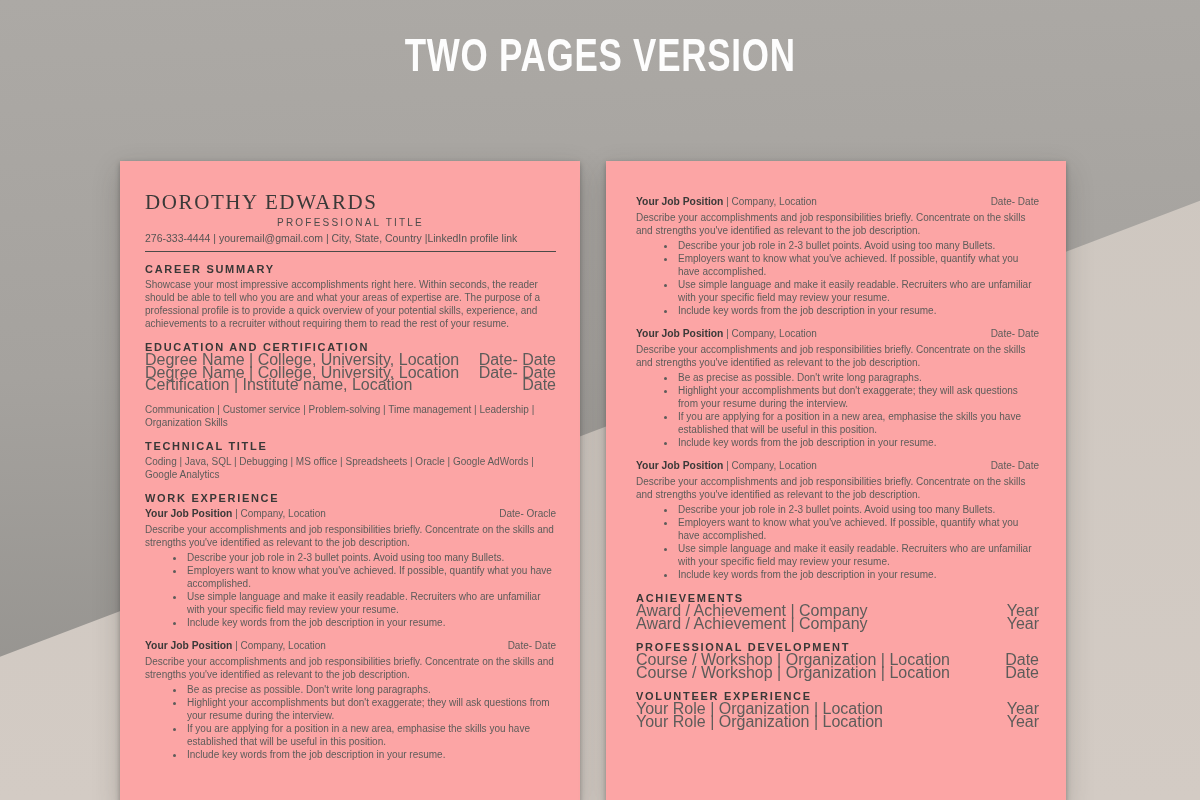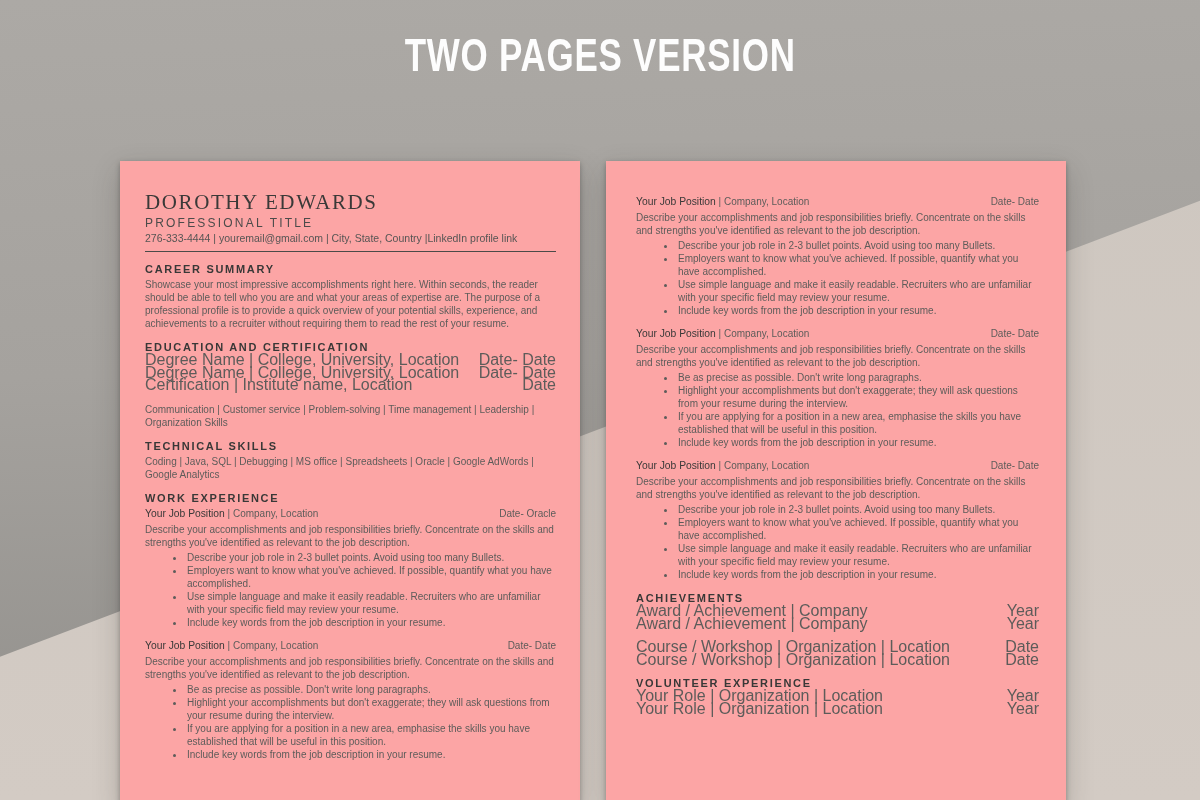--- a/index.html
+++ b/index.html
@@ -12,36 +12,36 @@
   .banner-text{display:inline-block;color:#fdfdfd;font-size:46px;font-weight:700;letter-spacing:1px;
     transform:scaleX(0.76);transform-origin:center;white-space:nowrap;}
   .pages{position:absolute;left:120px;top:121px;display:flex;gap:26px;}
   .page{width:460px;height:647px;background:#fca5a5;box-sizing:border-box;
     box-shadow:0 2px 5px rgba(45,42,38,.38),0 10px 26px rgba(45,42,38,.22);margin-top:40px;}
   .page-1{padding:30px 24px 0 25px;}
   .page-2{padding:26px 27px 0 30px;}
 
   .name{font-family:"Liberation Serif","DejaVu Serif",serif;font-size:21px;line-height:22px;
     letter-spacing:1.6px;color:#3a3938;font-weight:400;}
-  .prof-title{margin-top:4px;font-size:12px;line-height:12px;letter-spacing:2.2px;color:#4c4b4a;}
+  .prof-title{margin-top:4px;font-size:10px;line-height:12px;letter-spacing:2.2px;color:#4c4b4a;text-align:center;}
   .contact{margin-top:3px;font-size:10.5px;line-height:13px;color:#565554;}
   .rule{margin-top:6px;border:none;border-top:1.6px solid #4b4a48;height:0;}
 
   .sec{margin-top:11px;}
   .sec-h{font-size:11px;line-height:13px;font-weight:700;letter-spacing:1.7px;color:#393837;}
   .sec-h .sec-suffix{font-weight:400;letter-spacing:.2px;color:#3d3c3b;}
   .body-text{margin:2px 0 0;font-size:10px;line-height:13px;color:#5d5c5a;}
   .row{display:flex;justify-content:space-between;align-items:baseline;font-size:16px;line-height:12.6px;color:#5d5c5a;}
   .row-date{white-space:nowrap;margin-left:14px;}
 
   .job{margin-top:10px;}
   .job-first{margin-top:2px;}
   .p2 .job-first{margin-top:8px;}
   .job-head{display:flex;justify-content:space-between;align-items:baseline;font-size:10px;line-height:13px;}
-  .job-pos{font-weight:400;color:#3a3938;font-size:10.3px;}
+  .job-pos{font-weight:700;color:#3a3938;font-size:10.3px;}
   .job-co{color:#5d5c5a;}
   .job-date{color:#5d5c5a;white-space:nowrap;margin-left:14px;}
   .job-desc{margin:3px 0 0;font-size:10px;line-height:13px;color:#5d5c5a;}
   .job-bullets{margin:2px 0 0;padding-left:40px;list-style:disc;}
   .job-bullets li{font-size:10px;line-height:13px;color:#5d5c5a;padding-left:2px;}
   .job-bullets li::marker{color:#5d5c5a;font-size:9px;}
 </style>
 </head>
 <body>
 
@@ -78,21 +78,21 @@
           <span>Certification | Institute name, Location</span>
           <span class="row-date">Date</span>
         </div>
       </div>
 
       <div class="sec">
         <p class="body-text">Communication | Customer service | Problem-solving | Time management | Leadership | Organization Skills</p>
       </div>
 
       <div class="sec">
-        <div class="sec-h">TECHNICAL SKILLS</div>
+        <div class="sec-h">TECHNICAL TITLE</div>
         <p class="body-text">Coding | Java, SQL | Debugging | MS office | Spreadsheets | Oracle | Google AdWords | Google Analytics</p>
       </div>
 
       <div class="sec">
         <div class="sec-h">WORK EXPERIENCE</div>
 
         <div class="job job-first">
           <div class="job-head">
             <span><span class="job-pos">Your Job Position</span> <span class="job-co">| Company, Location</span></span>
             <span class="job-date">Date- Oracle</span>
@@ -174,20 +174,21 @@
           <span>Award / Achievement | Company</span>
           <span class="row-date">Year</span>
         </div>
         <div class="row">
           <span>Award / Achievement | Company</span>
           <span class="row-date">Year</span>
         </div>
       </div>
 
       <div class="sec">
+        <div class="sec-h">PROFESSIONAL DEVELOPMENT</div>
         <div class="row">
           <span>Course / Workshop | Organization | Location</span>
           <span class="row-date">Date</span>
         </div>
         <div class="row">
           <span>Course / Workshop | Organization | Location</span>
           <span class="row-date">Date</span>
         </div>
       </div>
 

